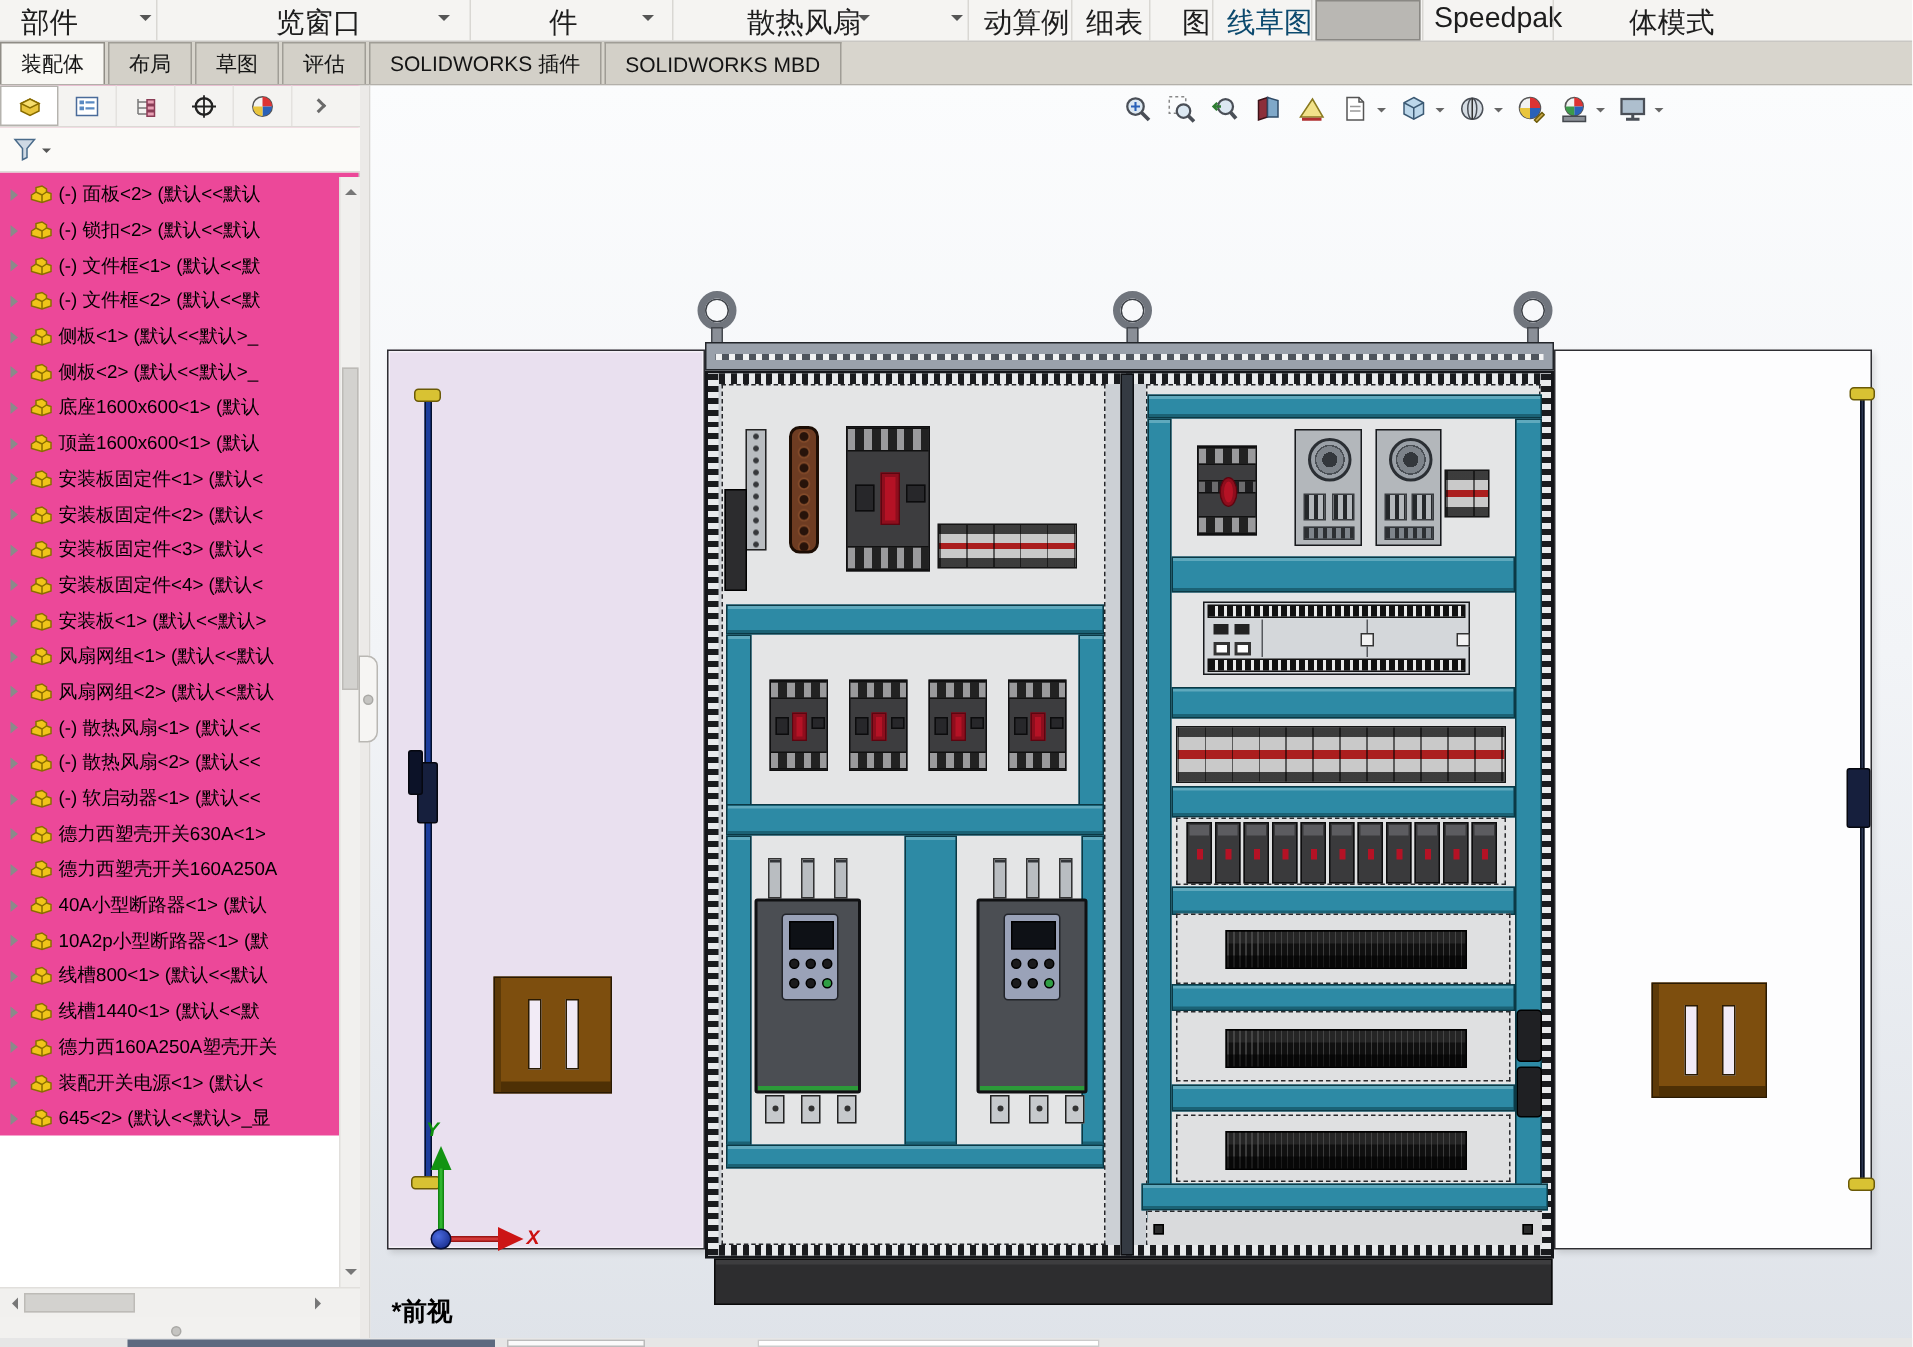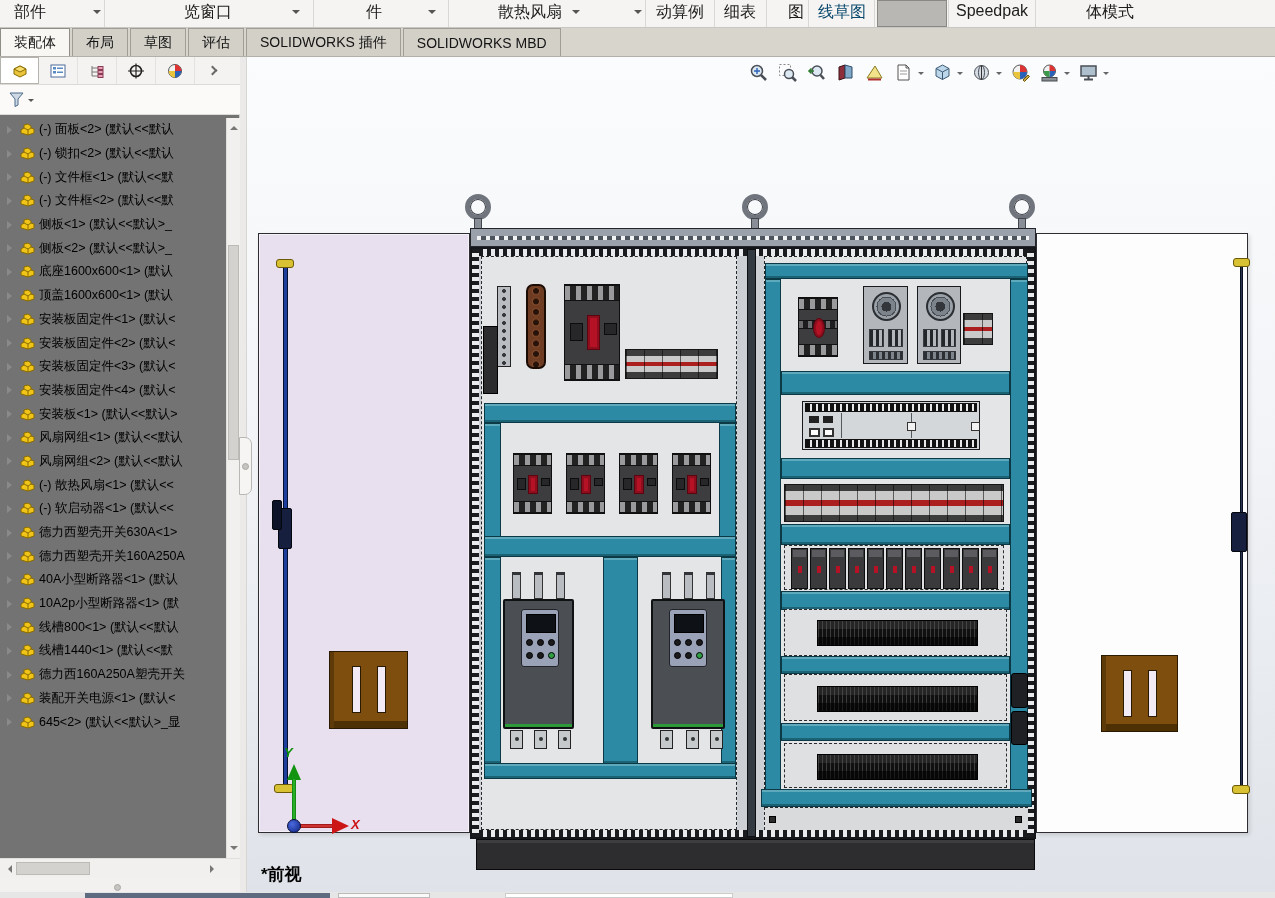--- a/index.html
+++ b/index.html
@@ -3,33 +3,33 @@
 <meta charset="utf-8">
 <style>
   *{box-sizing:border-box;margin:0;padding:0}
   html,body{width:1275px;height:898px;overflow:hidden}
   body{font-family:"Liberation Sans","DejaVu Sans",sans-serif;background:#fff}
   .app{position:relative;width:1275px;height:898px;overflow:hidden;background:#fff}
   .abs{position:absolute}
 
   
   .ribbon{position:absolute;left:0;top:0;width:100%;height:28px;background:#f5f4f2;border-bottom:1px solid #c9c7c3}
-  .rb{position:absolute;top:2px;font-size:16px;color:#1d1d1d;white-space:nowrap}
+  .rb{position:absolute;top:2px;font-size:19px;color:#1d1d1d;white-space:nowrap}
   .rb.dis{color:#0c4a6e}
   .rb-c{position:absolute;top:10px;width:0;height:0;border:4px solid transparent;border-top-color:#555}
   .rb-sep{position:absolute;top:0;bottom:0;width:1px;background:#d9d7d3}
   .rb-box{position:absolute;top:0;height:27px;background:#b9b7b3;border:1px solid #8a8884}
 
   
   .cmdtabs{position:absolute;top:28px;left:0;width:100%;height:29px;background:#d8d5cd;border-bottom:1px solid #b3b0aa;display:flex}
   .ctab{font-size:14px;padding:0 13px;display:flex;align-items:center;background:#d3d0c8;border:1px solid #a09d96;border-bottom:none;color:#141414;margin-right:2px;white-space:nowrap}
   .ctab.active{background:#f8f7f3;border-color:#908d86;position:relative;z-index:2}
 
   
-  .panel{position:absolute;left:0;top:57px;width:240px;height:841px;background:#737373;border-right:1px solid #cfcecb}
+  .panel{position:absolute;left:0;top:57px;width:240px;height:700px;background:#ec4899;border-right:1px solid #cfcecb}
   .ptabs{position:absolute;left:0;top:0;width:240px;height:28px;display:flex;align-items:stretch;border-bottom:1px solid #dcdad6;background:#f4f3f1}
   .ptab{width:39px;display:flex;align-items:center;justify-content:center;border-right:1px solid #e4e2df}
   .ptab.active{background:#ffffff;border:1px solid #b5b3ae}
   .chev{width:7px;height:7px;border-top:2px solid #6a6a6a;border-right:2px solid #6a6a6a;transform:rotate(45deg)}
   .filterrow{position:absolute;left:0;top:28px;width:240px;height:30px;background:#fbfaf8;border-bottom:1px solid #dedcd8;display:flex;align-items:center;padding-left:8px;gap:3px}
   .smallcaret{width:0;height:0;border:3.5px solid transparent;border-top-color:#555;margin-top:4px}
   .tree{position:absolute;left:0;top:61px;width:226px;height:740px;overflow:hidden}
   .trow{height:23.7px;display:flex;align-items:center;padding-left:7px;gap:4px;overflow:hidden;white-space:nowrap}
   .texp{width:0;height:0;border:4px solid transparent;border-left:5px solid #8a8a8a;flex:0 0 auto}
   .tico{flex:0 0 auto;display:flex}
@@ -404,20 +404,31 @@
         </div>
         <div class="trow">
           <div class="texp"></div>
           <span class="tico">
             <svg width="15" height="13" viewBox="0 0 15 13">
               <polygon points="1,7 4,5 4,2 8,1 11,3 11,5 14,6 14,10 8,12 1,10" fill="#f0c419" stroke="#8a6d00"></polygon>
               <polyline points="4,5 8,7 8,12" fill="none" stroke="#8a6d00"></polyline>
               <polyline points="8,7 11,5" fill="none" stroke="#8a6d00"></polyline>
             </svg>
           </span>
+          <span class="tlabel">(-) 散热风扇&lt;2&gt; (默认&lt;&lt;</span>
+        </div>
+        <div class="trow">
+          <div class="texp"></div>
+          <span class="tico">
+            <svg width="15" height="13" viewBox="0 0 15 13">
+              <polygon points="1,7 4,5 4,2 8,1 11,3 11,5 14,6 14,10 8,12 1,10" fill="#f0c419" stroke="#8a6d00"></polygon>
+              <polyline points="4,5 8,7 8,12" fill="none" stroke="#8a6d00"></polyline>
+              <polyline points="8,7 11,5" fill="none" stroke="#8a6d00"></polyline>
+            </svg>
+          </span>
           <span class="tlabel">(-) 软启动器&lt;1&gt; (默认&lt;&lt;</span>
         </div>
         <div class="trow">
           <div class="texp"></div>
           <span class="tico">
             <svg width="15" height="13" viewBox="0 0 15 13">
               <polygon points="1,7 4,5 4,2 8,1 11,3 11,5 14,6 14,10 8,12 1,10" fill="#f0c419" stroke="#8a6d00"></polygon>
               <polyline points="4,5 8,7 8,12" fill="none" stroke="#8a6d00"></polyline>
               <polyline points="8,7 11,5" fill="none" stroke="#8a6d00"></polyline>
             </svg>

